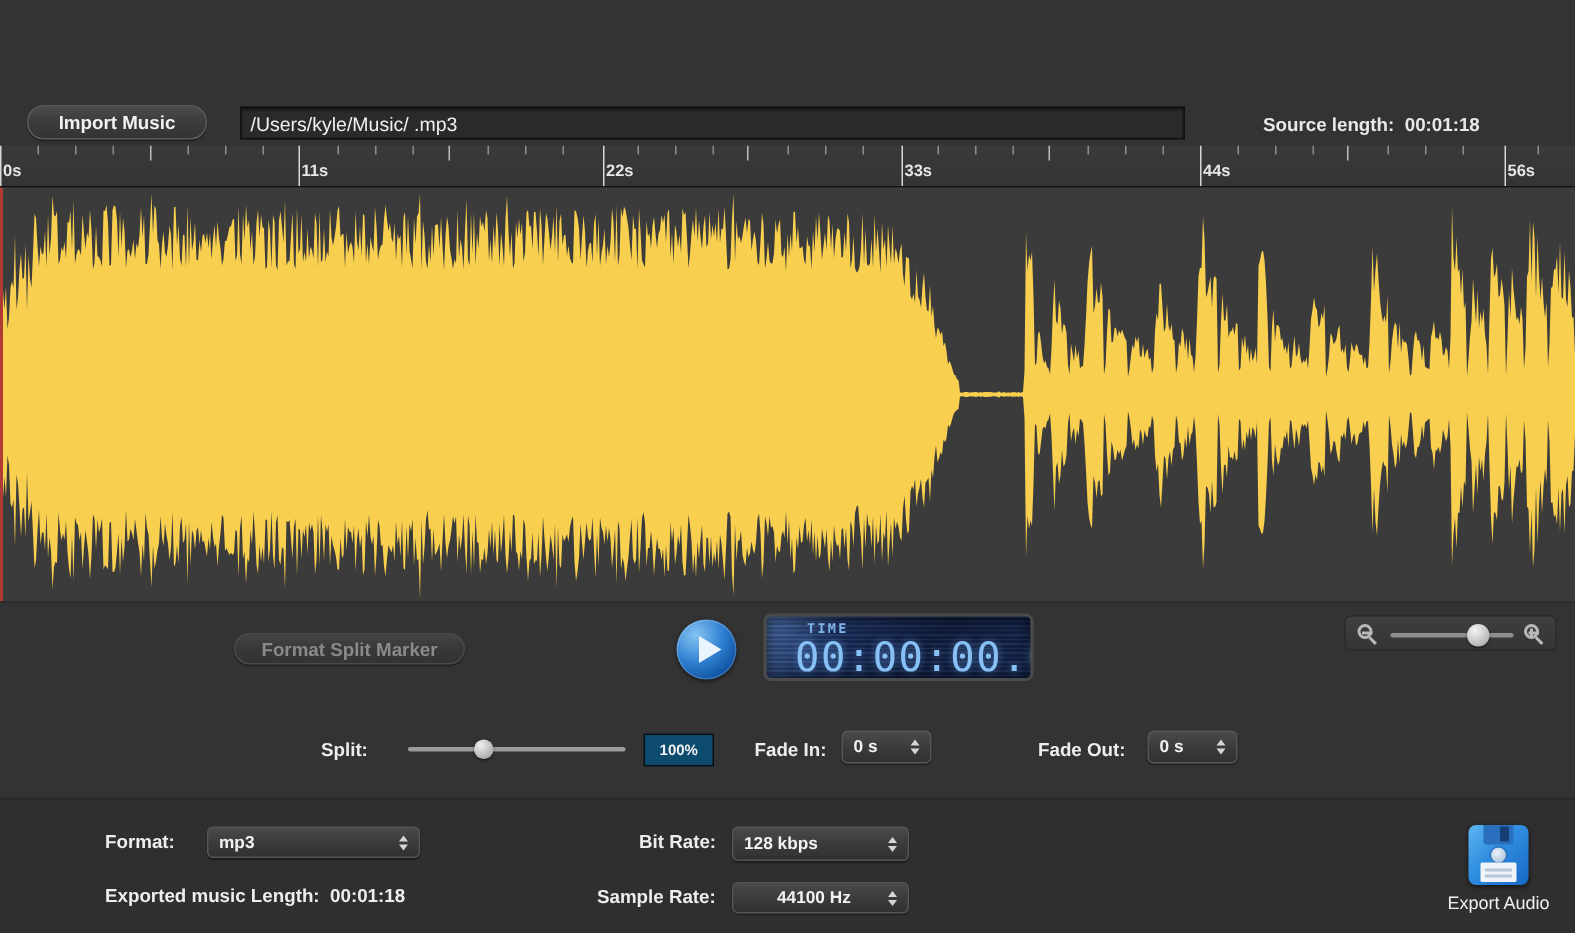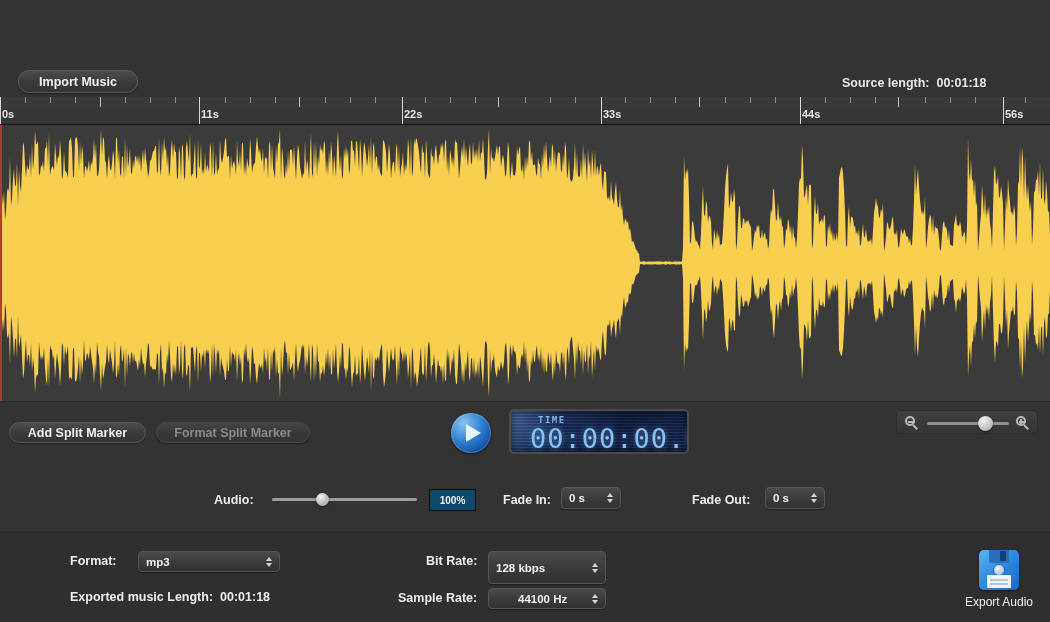--- a/index.html
+++ b/index.html
@@ -223,21 +223,21 @@
   .export-panel {
     position: absolute; left: 0; top: 532px; width: 1050px; height: 90px;
     background: #2f2f2f; border-top: 1px solid #252525;
   }
   #format-label      { left: 70px;  top: 554px; }
   #bitrate-label     { left: 426px; top: 554px; }
   #samplerate-label  { left: 398px; top: 591px; }
   #exported-len      { left: 70px;  top: 590px; white-space: pre; }
 
   #format-select     { left: 138px; top: 551px; width: 142px; height: 21px; }
-  #bitrate-select    { left: 488px; top: 551px; width: 118px; height: 33px; }
+  #bitrate-select    { left: 488px; top: 551px; width: 118px; height: 23px; }
   #samplerate-select { left: 488px; top: 588px; width: 118px; height: 21px; padding-left: 29px; }
 
   .export-audio {
     position: absolute; left: 957px; top: 550px; width: 84px; height: 64px;
     cursor: default;
   }
   .floppy {
     position: absolute; left: 22px; top: 0; width: 40px; height: 40px;
     border-radius: 5px;
     background: linear-gradient(135deg, #5db4ef 0%, #2f8de0 45%, #1769c4 100%);
@@ -273,20 +273,21 @@
   }
 </style>
 </head>
 <body>
 
 <div id="app">
 
 
   <div class="header">
     <div class="btn-pill" id="import-music">Import Music</div>
+    <div class="path-field">/Users/kyle/Music/ .mp3</div>
     <div class="source-len"><span>Source length:</span><span>  </span><span class="val">00:01:18</span></div>
   </div>
 
   <div class="ruler" id="ruler">
       <div class="tick minor" style="left: 25px;"></div>
       <div class="tick minor" style="left: 50px;"></div>
       <div class="tick minor" style="left: 75px;"></div>
       <div class="tick minor" style="left: 125px;"></div>
       <div class="tick minor" style="left: 150px;"></div>
       <div class="tick minor" style="left: 175px;"></div>
@@ -336,21 +337,20 @@
 
   <div class="wave-panel">
     <svg id="wave-svg" viewBox="0 0 1050 276" preserveAspectRatio="none">
         <path d="M 0 138 L 0 66.7 L 1 81.4 L 2 68.5 L 3 81.1 L 4 66.0 L 5 94.5 L 6 86.6 L 7 66.7 L 8 62.7 L 9 67.0 L 10 31.9 L 11 81.3 L 12 73.0 L 13 54.2 L 14 44.0 L 15 60.9 L 16 60.3 L 17 37.5 L 18 82.3 L 19 44.7 L 20 60.8 L 21 66.8 L 22 43.4 L 23 17.4 L 24 20.3 L 25 38.9 L 26 52.7 L 27 39.2 L 28 44.8 L 29 43.5 L 30 28.6 L 31 53.1 L 32 18.2 L 33 44.8 L 34 33.8 L 35 5.3 L 36 18.4 L 37 19.3 L 38 15.7 L 39 50.8 L 40 48.4 L 41 39.7 L 42 42.6 L 43 36.1 L 44 47.4 L 45 22.6 L 46 23.8 L 47 15.4 L 48 41.8 L 49 8.1 L 50 50.8 L 51 44.7 L 52 41.2 L 53 41.8 L 54 45.4 L 55 17.7 L 56 30.7 L 57 41.1 L 58 29.9 L 59 33.5 L 60 14.8 L 61 28.7 L 62 54.7 L 63 50.0 L 64 25.7 L 65 45.7 L 66 46.5 L 67 48.7 L 68 52.8 L 69 15.3 L 70 15.6 L 71 11.7 L 72 23.6 L 73 52.2 L 74 51.6 L 75 15.0 L 76 11.9 L 77 12.9 L 78 21.6 L 79 46.5 L 80 16.3 L 81 40.0 L 82 20.4 L 83 28.6 L 84 53.6 L 85 42.0 L 86 41.1 L 87 46.5 L 88 41.8 L 89 34.8 L 90 47.9 L 91 37.1 L 92 40.3 L 93 31.7 L 94 13.2 L 95 33.2 L 96 18.3 L 97 51.3 L 98 50.6 L 99 44.6 L 100 24.3 L 101 4.1 L 102 31.0 L 103 12.0 L 104 14.3 L 105 35.2 L 106 37.8 L 107 54.4 L 108 37.8 L 109 29.3 L 110 43.5 L 111 46.1 L 112 38.5 L 113 25.4 L 114 31.5 L 115 55.1 L 116 13.2 L 117 12.8 L 118 38.7 L 119 24.3 L 120 47.5 L 121 52.1 L 122 31.4 L 123 31.8 L 124 53.8 L 125 11.9 L 126 52.0 L 127 19.5 L 128 42.0 L 129 36.1 L 130 23.2 L 131 48.0 L 132 48.7 L 133 34.9 L 134 43.0 L 135 32.1 L 136 30.9 L 137 37.2 L 138 30.0 L 139 40.3 L 140 30.3 L 141 47.8 L 142 34.9 L 143 24.8 L 144 39.6 L 145 22.3 L 146 33.6 L 147 40.5 L 148 51.9 L 149 47.6 L 150 35.6 L 151 35.5 L 152 31.0 L 153 26.3 L 154 25.9 L 155 21.7 L 156 20.7 L 157 48.9 L 158 45.4 L 159 12.6 L 160 44.3 L 161 51.1 L 162 17.6 L 163 35.5 L 164 11.8 L 165 26.6 L 166 21.5 L 167 41.9 L 168 28.9 L 169 51.8 L 170 46.2 L 171 23.4 L 172 14.8 L 173 33.2 L 174 18.0 L 175 26.3 L 176 27.3 L 177 54.5 L 178 52.8 L 179 21.5 L 180 28.5 L 181 53.8 L 182 18.4 L 183 22.6 L 184 51.7 L 185 55.1 L 186 21.8 L 187 15.9 L 188 26.4 L 189 36.8 L 190 8.3 L 191 52.0 L 192 49.3 L 193 49.0 L 194 32.7 L 195 16.5 L 196 51.3 L 197 54.4 L 198 13.2 L 199 43.8 L 200 40.8 L 201 17.9 L 202 49.6 L 203 42.9 L 204 49.4 L 205 27.0 L 206 47.4 L 207 39.4 L 208 41.9 L 209 47.3 L 210 16.9 L 211 23.9 L 212 53.1 L 213 15.6 L 214 49.9 L 215 48.2 L 216 27.2 L 217 50.0 L 218 42.5 L 219 45.9 L 220 14.3 L 221 33.3 L 222 38.6 L 223 33.3 L 224 26.2 L 225 15.2 L 226 12.4 L 227 33.1 L 228 31.1 L 229 31.0 L 230 53.8 L 231 29.5 L 232 44.0 L 233 38.6 L 234 36.1 L 235 39.9 L 236 50.3 L 237 16.0 L 238 35.8 L 239 42.0 L 240 25.5 L 241 46.2 L 242 17.5 L 243 18.8 L 244 50.0 L 245 37.4 L 246 51.1 L 247 32.8 L 248 38.8 L 249 42.9 L 250 13.0 L 251 25.3 L 252 48.2 L 253 41.6 L 254 38.7 L 255 38.0 L 256 21.1 L 257 11.6 L 258 21.2 L 259 29.1 L 260 23.3 L 261 33.7 L 262 36.8 L 263 23.3 L 264 48.9 L 265 30.9 L 266 34.6 L 267 31.9 L 268 53.8 L 269 19.9 L 270 16.2 L 271 44.9 L 272 19.0 L 273 42.1 L 274 47.9 L 275 53.8 L 276 19.9 L 277 37.5 L 278 19.3 L 279 17.3 L 280 4.1 L 281 54.8 L 282 22.2 L 283 31.6 L 284 49.5 L 285 54.1 L 286 37.6 L 287 49.8 L 288 25.2 L 289 45.7 L 290 25.1 L 291 24.7 L 292 24.6 L 293 40.9 L 294 19.7 L 295 38.7 L 296 55.1 L 297 32.2 L 298 19.3 L 299 25.6 L 300 41.6 L 301 47.2 L 302 54.3 L 303 47.7 L 304 50.6 L 305 15.0 L 306 46.7 L 307 34.3 L 308 40.3 L 309 54.7 L 310 28.5 L 311 8.0 L 312 48.2 L 313 52.0 L 314 17.0 L 315 44.3 L 316 16.4 L 317 52.0 L 318 30.1 L 319 40.9 L 320 18.8 L 321 26.2 L 322 22.7 L 323 29.3 L 324 15.1 L 325 20.4 L 326 49.1 L 327 34.5 L 328 50.9 L 329 25.1 L 330 40.9 L 331 16.6 L 332 28.1 L 333 52.0 L 334 29.9 L 335 39.4 L 336 52.7 L 337 21.3 L 338 5.2 L 339 29.9 L 340 46.3 L 341 29.4 L 342 54.2 L 343 50.5 L 344 22.9 L 345 33.7 L 346 20.7 L 347 31.7 L 348 23.5 L 349 49.5 L 350 43.6 L 351 16.7 L 352 14.9 L 353 26.1 L 354 25.4 L 355 41.4 L 356 16.2 L 357 16.4 L 358 29.5 L 359 45.9 L 360 13.9 L 361 25.3 L 362 51.7 L 363 33.5 L 364 17.0 L 365 21.2 L 366 30.6 L 367 41.6 L 368 32.5 L 369 19.3 L 370 43.1 L 371 11.6 L 372 49.7 L 373 22.1 L 374 17.3 L 375 38.6 L 376 31.6 L 377 31.7 L 378 45.7 L 379 38.7 L 380 47.0 L 381 49.8 L 382 50.8 L 383 15.2 L 384 15.9 L 385 19.9 L 386 27.2 L 387 48.4 L 388 33.0 L 389 18.3 L 390 29.3 L 391 53.7 L 392 42.1 L 393 37.3 L 394 36.7 L 395 50.0 L 396 23.9 L 397 17.9 L 398 45.7 L 399 21.2 L 400 52.4 L 401 43.6 L 402 38.3 L 403 27.1 L 404 51.3 L 405 38.8 L 406 46.3 L 407 36.6 L 408 13.6 L 409 23.2 L 410 49.9 L 411 11.7 L 412 52.1 L 413 45.2 L 414 13.7 L 415 19.8 L 416 12.9 L 417 14.9 L 418 20.6 L 419 26.9 L 420 38.8 L 421 48.6 L 422 18.6 L 423 27.6 L 424 27.5 L 425 54.6 L 426 13.9 L 427 29.0 L 428 48.6 L 429 51.0 L 430 53.4 L 431 22.0 L 432 32.5 L 433 30.3 L 434 40.6 L 435 25.5 L 436 19.6 L 437 30.8 L 438 40.3 L 439 30.7 L 440 28.4 L 441 18.3 L 442 23.7 L 443 17.6 L 444 36.9 L 445 16.9 L 446 14.3 L 447 46.6 L 448 29.9 L 449 51.2 L 450 24.7 L 451 29.9 L 452 39.9 L 453 31.1 L 454 44.0 L 455 13.8 L 456 18.3 L 457 16.4 L 458 33.9 L 459 53.8 L 460 43.8 L 461 30.6 L 462 21.1 L 463 32.6 L 464 13.2 L 465 36.0 L 466 21.6 L 467 32.7 L 468 41.4 L 469 25.9 L 470 18.5 L 471 39.8 L 472 37.3 L 473 16.3 L 474 34.4 L 475 24.8 L 476 32.6 L 477 23.3 L 478 36.8 L 479 14.0 L 480 36.8 L 481 27.3 L 482 27.9 L 483 12.9 L 484 32.2 L 485 54.3 L 486 54.2 L 487 48.2 L 488 20.7 L 489 4.1 L 490 49.8 L 491 22.4 L 492 34.5 L 493 32.1 L 494 37.2 L 495 32.0 L 496 25.4 L 497 20.0 L 498 30.5 L 499 21.2 L 500 22.0 L 501 42.1 L 502 34.4 L 503 29.4 L 504 35.5 L 505 49.8 L 506 51.6 L 507 35.5 L 508 16.6 L 509 24.6 L 510 54.2 L 511 47.6 L 512 36.3 L 513 48.9 L 514 50.8 L 515 50.3 L 516 44.0 L 517 21.1 L 518 30.7 L 519 24.6 L 520 21.1 L 521 44.7 L 522 46.5 L 523 39.3 L 524 56.2 L 525 30.7 L 526 46.5 L 527 30.4 L 528 42.4 L 529 16.2 L 530 16.1 L 531 36.8 L 532 26.0 L 533 40.5 L 534 40.1 L 535 38.8 L 536 48.2 L 537 51.5 L 538 32.5 L 539 38.6 L 540 39.4 L 541 54.8 L 542 28.7 L 543 43.0 L 544 19.2 L 545 35.8 L 546 16.3 L 547 31.9 L 548 48.0 L 549 39.1 L 550 29.9 L 551 41.9 L 552 18.4 L 553 22.1 L 554 41.4 L 555 24.1 L 556 47.3 L 557 34.6 L 558 27.8 L 559 27.2 L 560 29.1 L 561 46.6 L 562 46.4 L 563 29.6 L 564 42.5 L 565 17.1 L 566 23.0 L 567 53.9 L 568 48.0 L 569 32.2 L 570 53.6 L 571 56.7 L 572 55.9 L 573 52.9 L 574 40.5 L 575 17.2 L 576 51.0 L 577 27.8 L 578 51.0 L 579 52.3 L 580 50.5 L 581 33.8 L 582 53.7 L 583 17.6 L 584 43.4 L 585 27.1 L 586 41.4 L 587 57.2 L 588 22.9 L 589 41.4 L 590 34.4 L 591 53.5 L 592 25.0 L 593 39.0 L 594 50.9 L 595 25.0 L 596 51.2 L 597 40.4 L 598 43.7 L 599 50.8 L 600 41.8 L 601 37.4 L 602 57.8 L 603 65.6 L 604 46.2 L 605 46.8 L 606 47.3 L 607 72.1 L 608 74.7 L 609 70.6 L 610 76.9 L 611 54.9 L 612 72.6 L 613 74.9 L 614 80.0 L 615 65.8 L 616 56.8 L 617 73.3 L 618 81.8 L 619 82.6 L 620 64.8 L 621 86.0 L 622 78.9 L 623 92.6 L 624 100.3 L 625 93.4 L 626 94.9 L 627 98.3 L 628 95.8 L 629 105.7 L 630 103.1 L 631 109.2 L 632 117.6 L 633 115.6 L 634 117.9 L 635 121.4 L 636 124.7 L 637 125.3 L 638 127.9 L 639 128.3 L 640 136.7 L 641 136.6 L 642 136.8 L 643 136.3 L 644 136.3 L 645 136.4 L 646 136.7 L 647 136.7 L 648 136.5 L 649 136.5 L 650 136.4 L 651 136.4 L 652 136.7 L 653 136.6 L 654 136.4 L 655 136.8 L 656 136.2 L 657 136.4 L 658 136.4 L 659 136.3 L 660 136.5 L 661 136.4 L 662 136.7 L 663 136.7 L 664 136.7 L 665 136.5 L 666 135.9 L 667 136.7 L 668 136.8 L 669 136.3 L 670 136.6 L 671 136.8 L 672 136.7 L 673 136.7 L 674 136.8 L 675 136.3 L 676 136.5 L 677 136.5 L 678 136.8 L 679 136.3 L 680 136.8 L 681 136.6 L 682 136.2 L 683 122.7 L 684 29.9 L 685 55.8 L 686 44.6 L 687 48.8 L 688 42.7 L 689 72.1 L 690 118.5 L 691 116.9 L 692 97.6 L 693 95.9 L 694 103.3 L 695 112.5 L 696 117.1 L 697 115.4 L 698 119.6 L 699 120.5 L 700 124.5 L 701 107.7 L 702 79.8 L 703 61.0 L 704 89.0 L 705 91.4 L 706 75.4 L 707 80.1 L 708 97.6 L 709 90.8 L 710 91.8 L 711 96.9 L 712 118.0 L 713 124.7 L 714 104.0 L 715 110.1 L 716 116.0 L 717 104.6 L 718 113.9 L 719 108.6 L 720 120.7 L 721 119.1 L 722 119.2 L 723 105.0 L 724 86.3 L 725 63.4 L 726 50.9 L 727 43.8 L 728 38.8 L 729 84.0 L 730 78.7 L 731 66.8 L 732 76.6 L 733 76.8 L 734 63.4 L 735 72.6 L 736 124.9 L 737 118.3 L 738 96.0 L 739 80.5 L 740 81.9 L 741 103.1 L 742 102.9 L 743 93.9 L 744 93.3 L 745 99.4 L 746 95.2 L 747 97.7 L 748 94.6 L 749 97.6 L 750 100.5 L 751 102.3 L 752 126.1 L 753 120.8 L 754 112.0 L 755 104.5 L 756 107.9 L 757 99.4 L 758 103.1 L 759 99.2 L 760 112.6 L 761 112.9 L 762 104.2 L 763 113.6 L 764 109.6 L 765 107.4 L 766 114.9 L 767 113.3 L 768 123.9 L 769 119.9 L 770 96.0 L 771 83.7 L 772 88.4 L 773 64.3 L 774 64.0 L 775 80.0 L 776 96.4 L 777 93.6 L 778 77.4 L 779 92.0 L 780 96.0 L 781 90.7 L 782 101.1 L 783 101.9 L 784 123.7 L 785 118.1 L 786 102.9 L 787 106.1 L 788 93.8 L 789 97.0 L 790 108.5 L 791 99.9 L 792 115.2 L 793 100.4 L 794 111.5 L 795 112.8 L 796 123.2 L 797 112.6 L 798 88.5 L 799 58.8 L 800 53.3 L 801 53.9 L 802 19.5 L 803 33.9 L 804 73.1 L 805 70.4 L 806 64.7 L 807 59.4 L 808 80.4 L 809 60.8 L 810 58.9 L 811 60.8 L 812 123.7 L 813 118.2 L 814 88.8 L 815 70.4 L 816 88.9 L 817 88.3 L 818 77.7 L 819 100.0 L 820 96.0 L 821 95.9 L 822 93.0 L 823 98.5 L 824 90.3 L 825 91.1 L 826 122.0 L 827 120.4 L 828 99.8 L 829 107.0 L 830 98.1 L 831 111.0 L 832 105.0 L 833 117.1 L 834 107.3 L 835 115.7 L 836 113.0 L 837 106.7 L 838 118.2 L 839 52.2 L 840 48.4 L 841 43.1 L 842 42.0 L 843 48.1 L 844 63.7 L 845 86.3 L 846 119.7 L 847 122.6 L 848 92.3 L 849 81.2 L 850 102.6 L 851 91.9 L 852 91.7 L 853 93.5 L 854 102.2 L 855 100.4 L 856 108.9 L 857 105.7 L 858 111.4 L 859 103.0 L 860 120.9 L 861 119.2 L 862 108.4 L 863 98.6 L 864 112.8 L 865 111.2 L 866 103.6 L 867 113.5 L 868 117.6 L 869 115.2 L 870 116.7 L 871 113.0 L 872 120.8 L 873 106.1 L 874 87.7 L 875 81.5 L 876 73.1 L 877 79.6 L 878 81.7 L 879 93.3 L 880 91.2 L 881 83.7 L 882 87.5 L 883 78.3 L 884 126.4 L 885 120.8 L 886 112.3 L 887 97.1 L 888 99.0 L 889 104.4 L 890 103.4 L 891 100.6 L 892 94.3 L 893 91.6 L 894 109.9 L 895 107.3 L 896 110.8 L 897 104.4 L 898 120.4 L 899 123.1 L 900 114.8 L 901 103.2 L 902 107.6 L 903 109.5 L 904 104.4 L 905 105.6 L 906 110.9 L 907 111.7 L 908 111.3 L 909 118.4 L 910 113.0 L 911 120.1 L 912 120.2 L 913 102.9 L 914 75.1 L 915 38.6 L 916 69.4 L 917 54.9 L 918 43.8 L 919 61.4 L 920 75.1 L 921 84.1 L 922 89.8 L 923 85.4 L 924 90.3 L 925 71.5 L 926 123.7 L 927 115.9 L 928 102.3 L 929 94.5 L 930 89.8 L 931 92.0 L 932 107.5 L 933 89.9 L 934 110.3 L 935 100.3 L 936 103.4 L 937 102.6 L 938 104.7 L 939 113.8 L 940 125.7 L 941 124.1 L 942 109.6 L 943 98.8 L 944 95.6 L 945 102.2 L 946 101.7 L 947 105.6 L 948 115.9 L 949 104.8 L 950 119.3 L 951 120.2 L 952 120.6 L 953 121.2 L 954 99.8 L 955 95.4 L 956 88.8 L 957 100.8 L 958 99.8 L 959 101.7 L 960 96.2 L 961 101.2 L 962 112.2 L 963 110.9 L 964 106.3 L 965 108.9 L 966 120.9 L 967 100.6 L 968 12.4 L 969 47.3 L 970 55.9 L 971 33.0 L 972 56.3 L 973 53.8 L 974 71.7 L 975 54.0 L 976 80.9 L 977 76.5 L 978 126.0 L 979 113.7 L 980 99.5 L 981 89.3 L 982 60.6 L 983 74.9 L 984 90.5 L 985 68.2 L 986 93.8 L 987 82.5 L 988 90.2 L 989 80.7 L 990 98.2 L 991 105.2 L 992 124.7 L 993 86.1 L 994 47.2 L 995 40.2 L 996 59.8 L 997 57.3 L 998 50.5 L 999 73.0 L 1000 71.6 L 1001 60.7 L 1002 68.0 L 1003 78.7 L 1004 125.4 L 1005 101.0 L 1006 69.4 L 1007 86.6 L 1008 53.3 L 1009 68.2 L 1010 77.7 L 1011 88.4 L 1012 86.1 L 1013 91.1 L 1014 79.4 L 1015 87.7 L 1016 120.6 L 1017 107.5 L 1018 59.4 L 1019 56.0 L 1020 21.0 L 1021 63.2 L 1022 22.6 L 1023 33.0 L 1024 73.7 L 1025 32.0 L 1026 58.8 L 1027 74.8 L 1028 59.5 L 1029 76.1 L 1030 86.8 L 1031 76.0 L 1032 119.9 L 1033 103.8 L 1034 67.0 L 1035 66.2 L 1036 54.4 L 1037 54.9 L 1038 45.7 L 1039 70.6 L 1040 36.3 L 1041 73.1 L 1042 74.4 L 1043 42.3 L 1044 74.5 L 1045 79.7 L 1046 55.2 L 1047 66.6 L 1048 86.8 L 1049 86.4 L 1050 110.7 L 1050 164.2 L 1049 188.5 L 1048 189.2 L 1047 210.8 L 1046 213.4 L 1045 192.2 L 1044 198.3 L 1043 230.8 L 1042 200.9 L 1041 203.6 L 1040 229.5 L 1039 200.0 L 1038 224.7 L 1037 217.8 L 1036 219.9 L 1035 209.8 L 1034 210.4 L 1033 169.1 L 1032 154.9 L 1031 196.9 L 1030 187.6 L 1029 199.3 L 1028 217.3 L 1027 194.9 L 1026 210.9 L 1025 237.6 L 1024 199.7 L 1023 240.9 L 1022 253.4 L 1021 214.3 L 1020 244.5 L 1019 214.3 L 1018 212.7 L 1017 167.6 L 1016 155.2 L 1015 188.8 L 1014 190.7 L 1013 181.1 L 1012 186.7 L 1011 185.6 L 1010 197.1 L 1009 207.8 L 1008 224.4 L 1007 184.8 L 1006 201.8 L 1005 173.1 L 1004 150.3 L 1003 196.7 L 1002 208.7 L 1001 207.6 L 1000 199.1 L 999 199.1 L 998 222.0 L 997 217.1 L 996 216.2 L 995 237.7 L 994 220.6 L 993 186.3 L 992 150.6 L 991 169.8 L 990 177.4 L 989 195.9 L 988 181.1 L 987 189.1 L 986 179.5 L 985 205.0 L 984 184.5 L 983 201.1 L 982 217.0 L 981 182.3 L 980 173.8 L 979 161.1 L 978 149.6 L 977 198.9 L 976 195.7 L 975 213.6 L 974 199.0 L 973 217.1 L 972 216.5 L 971 240.9 L 970 220.1 L 969 230.5 L 968 252.3 L 967 172.7 L 966 154.3 L 965 166.2 L 964 169.4 L 963 165.3 L 962 161.2 L 961 171.8 L 960 177.3 L 959 172.8 L 958 175.4 L 957 175.2 L 956 188.1 L 955 176.8 L 954 173.5 L 953 154.0 L 952 154.9 L 951 155.6 L 950 156.8 L 949 167.9 L 948 158.3 L 947 168.4 L 946 172.9 L 945 173.1 L 944 180.4 L 943 178.0 L 942 163.9 L 941 150.9 L 940 149.7 L 939 161.4 L 938 170.9 L 937 173.8 L 936 169.1 L 935 172.7 L 934 164.0 L 933 184.2 L 932 167.9 L 931 184.0 L 930 187.1 L 929 177.6 L 928 171.2 L 927 159.0 L 926 151.9 L 925 203.9 L 924 186.2 L 923 185.3 L 922 182.3 L 921 188.6 L 920 198.4 L 919 213.1 L 918 232.2 L 917 222.7 L 916 200.4 L 915 230.4 L 914 197.7 L 913 172.1 L 912 155.6 L 911 156.0 L 910 160.5 L 909 156.0 L 908 163.1 L 907 163.3 L 906 164.5 L 905 170.4 L 904 172.3 L 903 163.9 L 902 166.2 L 901 171.1 L 900 160.5 L 899 152.7 L 898 155.8 L 897 168.3 L 896 163.1 L 895 166.8 L 894 165.0 L 893 183.4 L 892 181.7 L 891 176.1 L 890 169.4 L 889 169.2 L 888 175.0 L 887 177.7 L 886 163.5 L 885 155.4 L 884 148.5 L 883 192.9 L 882 185.5 L 881 190.1 L 880 183.9 L 879 182.7 L 878 195.4 L 877 191.2 L 876 198.3 L 875 191.7 L 874 186.8 L 873 169.6 L 872 155.4 L 871 160.5 L 870 157.6 L 869 159.4 L 868 157.5 L 867 162.0 L 866 172.4 L 865 165.4 L 864 160.9 L 863 174.6 L 862 166.1 L 861 156.3 L 860 154.9 L 859 173.3 L 858 161.9 L 857 167.7 L 856 165.4 L 855 174.1 L 854 173.1 L 853 182.5 L 852 185.2 L 851 180.0 L 850 170.9 L 849 192.0 L 848 182.3 L 847 153.2 L 846 156.5 L 845 184.5 L 844 206.3 L 843 222.5 L 842 230.1 L 841 231.0 L 840 227.6 L 839 225.5 L 838 156.1 L 837 167.1 L 836 161.7 L 835 159.6 L 834 168.4 L 833 159.1 L 832 167.7 L 831 162.8 L 830 175.5 L 829 167.8 L 828 175.4 L 827 155.6 L 826 154.3 L 825 180.7 L 824 182.4 L 823 175.5 L 822 181.7 L 821 179.7 L 820 180.4 L 819 172.2 L 818 193.5 L 817 184.7 L 816 185.1 L 815 204.2 L 814 187.2 L 813 158.2 L 812 151.0 L 811 209.8 L 810 213.2 L 809 212.9 L 808 195.0 L 807 217.3 L 806 204.0 L 805 200.2 L 804 199.0 L 803 237.9 L 802 254.2 L 801 222.1 L 800 224.4 L 799 210.0 L 798 184.0 L 797 162.1 L 796 152.4 L 795 163.0 L 794 164.8 L 793 171.8 L 792 159.0 L 791 173.8 L 790 166.3 L 789 178.2 L 788 182.2 L 787 170.5 L 786 169.9 L 785 156.5 L 784 151.6 L 783 173.0 L 782 174.5 L 781 185.7 L 780 175.8 L 779 180.3 L 778 195.0 L 777 180.6 L 776 178.8 L 775 196.0 L 774 213.5 L 773 205.1 L 772 184.1 L 771 189.5 L 770 178.8 L 769 155.9 L 768 152.2 L 767 160.2 L 766 159.2 L 765 166.7 L 764 165.3 L 763 161.9 L 762 171.8 L 761 163.6 L 760 161.1 L 759 174.0 L 758 171.1 L 757 175.4 L 756 167.8 L 755 171.8 L 754 161.4 L 753 153.9 L 752 149.2 L 751 172.3 L 750 174.7 L 749 178.4 L 748 182.2 L 747 174.7 L 746 177.8 L 745 174.7 L 744 181.4 L 743 181.6 L 742 173.4 L 741 169.4 L 740 189.6 L 739 192.1 L 738 178.3 L 737 157.3 L 736 151.1 L 735 204.7 L 734 205.9 L 733 194.9 L 732 196.4 L 731 207.1 L 730 196.7 L 729 192.5 L 728 227.3 L 727 224.7 L 726 219.9 L 725 209.6 L 724 188.6 L 723 171.0 L 722 157.2 L 721 155.2 L 720 154.1 L 719 165.9 L 718 161.4 L 717 171.1 L 716 160.2 L 715 163.1 L 714 169.3 L 713 150.5 L 712 157.2 L 711 178.3 L 710 184.2 L 709 186.2 L 708 174.8 L 707 191.8 L 706 197.5 L 705 183.2 L 704 186.5 L 703 215.7 L 702 190.4 L 701 165.9 L 700 150.7 L 699 154.8 L 698 156.0 L 697 160.6 L 696 159.4 L 695 161.2 L 694 170.3 L 693 178.0 L 692 177.2 L 691 158.9 L 690 157.7 L 689 197.3 L 688 225.6 L 687 221.9 L 686 227.7 L 685 218.6 L 684 246.1 L 683 153.6 L 682 139.6 L 681 139.3 L 680 139.2 L 679 139.7 L 678 139.2 L 677 139.5 L 676 139.4 L 675 139.6 L 674 139.1 L 673 139.3 L 672 139.3 L 671 139.2 L 670 139.4 L 669 139.5 L 668 139.1 L 667 139.2 L 666 140.1 L 665 139.5 L 664 139.3 L 663 139.2 L 662 139.2 L 661 139.5 L 660 139.4 L 659 139.6 L 658 139.6 L 657 139.6 L 656 139.6 L 655 139.1 L 654 139.6 L 653 139.4 L 652 139.2 L 651 139.6 L 650 139.5 L 649 139.3 L 648 139.4 L 647 139.2 L 646 139.3 L 645 139.6 L 644 139.7 L 643 139.5 L 642 139.1 L 641 139.3 L 640 139.3 L 639 147.6 L 638 148.2 L 637 149.4 L 636 150.3 L 635 153.6 L 634 157.3 L 633 159.9 L 632 158.4 L 631 167.4 L 630 169.7 L 629 168.1 L 628 178.1 L 627 176.5 L 626 180.7 L 625 183.0 L 624 171.9 L 623 179.7 L 622 193.6 L 621 187.9 L 620 209.7 L 619 193.4 L 618 195.3 L 617 196.9 L 616 213.5 L 615 206.6 L 614 194.3 L 613 200.4 L 612 204.1 L 611 212.8 L 610 194.2 L 609 201.4 L 608 198.8 L 607 202.6 L 606 228.7 L 605 231.0 L 604 221.5 L 603 205.3 L 602 214.2 L 601 235.6 L 600 233.3 L 599 226.1 L 598 222.9 L 597 227.7 L 596 219.6 L 595 246.5 L 594 223.4 L 593 237.0 L 592 253.2 L 591 214.9 L 590 234.3 L 589 229.8 L 588 249.7 L 587 218.0 L 586 235.5 L 585 237.8 L 584 225.0 L 583 251.1 L 582 218.9 L 581 240.1 L 580 225.5 L 579 225.4 L 578 217.2 L 577 240.5 L 576 220.6 L 575 255.2 L 574 234.5 L 573 223.9 L 572 211.9 L 571 212.8 L 570 217.3 L 569 239.6 L 568 226.2 L 567 222.1 L 566 255.3 L 565 248.1 L 564 226.8 L 563 240.9 L 562 226.9 L 561 228.4 L 560 248.0 L 559 237.7 L 558 239.4 L 557 235.2 L 556 225.1 L 555 249.6 L 554 234.6 L 553 256.2 L 552 246.9 L 551 227.3 L 550 240.7 L 549 233.9 L 548 227.1 L 547 245.2 L 546 247.5 L 545 232.0 L 544 249.7 L 543 229.2 L 542 245.1 L 541 221.2 L 540 238.6 L 539 228.4 L 538 236.1 L 537 220.2 L 536 225.1 L 535 236.2 L 534 236.9 L 533 225.7 L 532 241.1 L 531 233.1 L 530 255.1 L 529 257.4 L 528 233.6 L 527 247.8 L 526 221.3 L 525 237.8 L 524 215.7 L 523 233.7 L 522 228.6 L 521 232.2 L 520 243.2 L 519 242.4 L 518 238.9 L 517 250.3 L 516 230.2 L 515 225.7 L 514 226.9 L 513 219.1 L 512 232.6 L 511 223.9 L 510 219.3 L 509 250.3 L 508 260.6 L 507 230.3 L 506 217.5 L 505 220.9 L 504 236.4 L 503 244.4 L 502 241.6 L 501 235.9 L 500 243.6 L 499 246.7 L 498 240.2 L 497 252.4 L 496 249.5 L 495 245.0 L 494 228.7 L 493 235.5 L 492 235.3 L 491 248.9 L 490 224.4 L 489 271.9 L 488 257.6 L 487 219.7 L 486 216.0 L 485 217.5 L 484 240.6 L 483 261.9 L 482 249.2 L 481 237.7 L 480 231.1 L 479 254.6 L 478 235.2 L 477 250.4 L 476 243.4 L 475 253.4 L 474 232.3 L 473 251.2 L 472 233.7 L 471 233.3 L 470 256.3 L 469 251.3 L 468 225.0 L 467 234.8 L 466 247.4 L 465 235.9 L 464 260.3 L 463 243.4 L 462 257.3 L 461 235.7 L 460 225.6 L 459 218.0 L 458 239.0 L 457 258.4 L 456 258.9 L 455 249.8 L 454 224.5 L 453 238.5 L 452 232.2 L 451 243.9 L 450 251.3 L 449 226.5 L 448 236.4 L 447 223.0 L 446 255.5 L 445 255.4 L 444 238.1 L 443 259.6 L 442 240.9 L 441 248.1 L 440 241.0 L 439 241.0 L 438 233.7 L 437 245.2 L 436 258.7 L 435 240.3 L 434 228.6 L 433 240.3 L 432 240.3 L 431 252.9 L 430 223.4 L 429 216.3 L 428 220.2 L 427 240.4 L 426 257.2 L 425 219.7 L 424 248.5 L 423 250.6 L 422 246.7 L 421 221.2 L 420 232.3 L 419 245.8 L 418 254.2 L 417 262.3 L 416 250.6 L 415 246.8 L 414 254.9 L 413 227.1 L 412 222.2 L 411 264.3 L 410 227.9 L 409 242.5 L 408 253.7 L 407 234.3 L 406 226.9 L 405 236.2 L 404 225.6 L 403 237.8 L 402 229.8 L 401 226.8 L 400 220.2 L 399 252.4 L 398 230.3 L 397 260.5 L 396 241.8 L 395 219.9 L 394 234.2 L 393 235.7 L 392 232.9 L 391 223.1 L 390 235.8 L 389 248.1 L 388 236.7 L 387 224.0 L 386 246.6 L 385 256.1 L 384 262.5 L 383 249.8 L 382 219.1 L 381 221.8 L 380 226.3 L 379 236.3 L 378 231.2 L 377 233.7 L 376 235.9 L 375 231.4 L 374 253.9 L 373 251.6 L 372 226.3 L 371 267.0 L 370 224.3 L 369 248.4 L 368 238.2 L 367 231.6 L 366 244.3 L 365 256.0 L 364 246.9 L 363 234.2 L 362 219.1 L 361 246.2 L 360 259.6 L 359 230.1 L 358 248.7 L 357 248.7 L 356 251.2 L 355 229.7 L 354 247.3 L 353 248.7 L 352 262.3 L 351 247.2 L 350 224.9 L 349 221.2 L 348 247.9 L 347 242.1 L 346 255.3 L 345 244.4 L 344 242.7 L 343 219.4 L 342 217.6 L 341 243.4 L 340 228.8 L 339 247.2 L 338 257.5 L 337 245.3 L 336 218.2 L 335 232.7 L 334 244.0 L 333 224.0 L 332 250.1 L 331 248.5 L 330 228.3 L 329 245.2 L 328 222.5 L 327 240.5 L 326 227.8 L 325 243.8 L 324 251.1 L 323 240.1 L 322 248.7 L 321 247.5 L 320 257.2 L 319 237.0 L 318 236.2 L 317 218.0 L 316 253.5 L 315 228.8 L 314 257.8 L 313 224.8 L 312 218.8 L 311 257.6 L 310 240.9 L 309 217.9 L 308 233.7 L 307 241.7 L 306 231.1 L 305 250.0 L 304 219.3 L 303 223.8 L 302 219.2 L 301 227.9 L 300 235.4 L 299 239.2 L 298 247.2 L 297 237.5 L 296 217.6 L 295 235.3 L 294 256.3 L 293 237.0 L 292 241.2 L 291 243.4 L 290 245.3 L 289 227.5 L 288 249.7 L 287 227.1 L 286 228.3 L 285 215.2 L 284 221.2 L 283 240.1 L 282 251.5 L 281 221.2 L 280 274.5 L 279 247.8 L 278 248.4 L 277 233.5 L 276 252.5 L 275 221.4 L 274 229.0 L 273 224.3 L 272 247.5 L 271 225.6 L 270 255.0 L 269 253.8 L 268 222.2 L 267 246.2 L 266 232.1 L 265 237.6 L 264 222.6 L 263 249.3 L 262 238.2 L 261 243.3 L 260 241.2 L 259 238.2 L 258 247.8 L 257 259.3 L 256 252.5 L 255 238.0 L 254 239.3 L 253 225.7 L 252 221.5 L 251 245.1 L 250 259.2 L 249 232.2 L 248 238.1 L 247 232.7 L 246 218.0 L 245 232.6 L 244 222.5 L 243 254.8 L 242 258.5 L 241 231.7 L 240 240.4 L 239 227.2 L 238 235.1 L 237 256.3 L 236 224.8 L 235 237.1 L 234 229.7 L 233 229.4 L 232 226.4 L 231 242.2 L 230 220.5 L 229 245.0 L 228 247.0 L 227 233.5 L 226 254.8 L 225 254.7 L 224 246.4 L 223 241.7 L 222 238.4 L 221 232.3 L 220 251.8 L 219 224.5 L 218 229.7 L 217 224.3 L 216 248.8 L 215 229.6 L 214 218.2 L 213 251.8 L 212 218.6 L 211 248.7 L 210 257.9 L 209 229.6 L 208 224.5 L 207 228.7 L 206 223.2 L 205 244.6 L 204 224.8 L 203 233.1 L 202 228.2 L 201 247.3 L 200 228.4 L 199 227.5 L 198 259.0 L 197 220.8 L 196 225.6 L 195 247.4 L 194 234.9 L 193 221.7 L 192 223.2 L 191 222.2 L 190 267.7 L 189 241.2 L 188 239.6 L 187 251.5 L 186 248.4 L 185 218.4 L 184 223.4 L 183 254.6 L 182 245.7 L 181 215.4 L 180 240.9 L 179 249.8 L 178 221.5 L 177 221.5 L 176 251.0 L 175 239.6 L 174 249.6 L 173 237.6 L 172 257.5 L 171 251.5 L 170 230.7 L 169 215.6 L 168 238.3 L 167 228.4 L 166 249.8 L 165 247.1 L 164 264.2 L 163 242.6 L 162 247.5 L 161 218.8 L 160 227.0 L 159 259.6 L 158 229.7 L 157 228.0 L 156 243.6 L 155 245.0 L 154 243.4 L 153 245.2 L 152 242.9 L 151 240.5 L 150 242.4 L 149 220.3 L 148 218.0 L 147 230.6 L 146 239.3 L 145 252.5 L 144 237.4 L 143 239.9 L 142 232.8 L 141 222.8 L 140 241.4 L 139 233.7 L 138 246.0 L 137 240.8 L 136 235.5 L 135 236.5 L 134 228.3 L 133 238.0 L 132 226.4 L 131 228.9 L 130 241.3 L 129 231.8 L 128 228.2 L 127 251.8 L 126 222.3 L 125 264.1 L 124 223.9 L 123 234.6 L 122 237.1 L 121 219.6 L 120 225.8 L 119 250.6 L 118 238.3 L 117 250.7 L 116 252.8 L 115 215.9 L 114 240.3 L 113 248.4 L 112 237.5 L 111 231.8 L 110 224.0 L 109 239.1 L 108 233.2 L 107 219.1 L 106 237.2 L 105 241.8 L 104 249.3 L 103 254.0 L 102 238.6 L 101 266.5 L 100 249.4 L 99 231.4 L 98 227.1 L 97 216.9 L 96 249.3 L 95 237.5 L 94 259.1 L 93 243.2 L 92 236.7 L 91 228.8 L 90 220.9 L 89 235.0 L 88 230.4 L 87 227.7 L 86 234.9 L 85 235.9 L 84 214.8 L 83 239.7 L 82 249.7 L 81 233.1 L 80 258.5 L 79 230.4 L 78 242.8 L 77 253.1 L 76 256.5 L 75 256.0 L 74 222.7 L 73 223.8 L 72 254.7 L 71 252.9 L 70 251.8 L 69 254.6 L 68 220.7 L 67 226.4 L 66 230.4 L 65 221.1 L 64 241.3 L 63 220.7 L 62 218.0 L 61 245.1 L 60 261.2 L 59 244.5 L 58 236.3 L 57 228.1 L 56 239.9 L 55 254.7 L 54 229.7 L 53 235.1 L 52 225.1 L 51 223.9 L 50 220.0 L 49 262.7 L 48 232.3 L 47 260.6 L 46 254.4 L 45 243.1 L 44 222.3 L 43 234.8 L 42 230.6 L 41 235.3 L 40 228.5 L 39 216.5 L 38 250.5 L 37 249.5 L 36 252.8 L 35 268.0 L 34 242.2 L 33 233.1 L 32 247.0 L 31 217.0 L 30 241.9 L 29 229.7 L 28 230.3 L 27 237.8 L 26 214.8 L 25 229.1 L 24 248.6 L 23 253.8 L 22 230.7 L 21 209.2 L 20 216.7 L 19 222.9 L 18 189.8 L 17 233.5 L 16 213.4 L 15 214.3 L 14 233.0 L 13 213.4 L 12 197.8 L 11 191.3 L 10 239.8 L 9 207.6 L 8 213.3 L 7 210.7 L 6 184.8 L 5 178.5 L 4 206.4 L 3 193.2 L 2 206.8 L 1 195.2 L 0 202.1 Z" fill="#f8cf4e"></path>
         <rect x="640" y="137" width="45" height="2" fill="#f8cf4e"></rect>
       </svg>
     <div class="playhead"></div>
   </div>
 
   <div class="transport">
-    <div class="btn-pill" id="add-split">Add Split Marker</div>
     <div class="btn-pill disabled" id="delete-split">Format Split Marker</div>
     <div class="play-btn"></div>
   </div>
 
   <div class="lcd">
     <div class="lcd-label">TIME</div>
     <div class="lcd-time">00:00:00.00</div>
   </div>
 
   <div class="zoombar">
@@ -362,21 +362,21 @@
     <span class="zoom-track"></span>
     <span class="zoom-thumb"></span>
     <span class="mag" id="zoom-in">
       <span class="glass"></span>
         <span class="bar-h"></span>
         <span class="bar-v"></span>
         <span class="handle"></span>
     </span>
   </div>
 
-  <div class="label" id="volume-label">Audio:</div>
+  <div class="label" id="volume-label">Split:</div>
   <div class="vol-track"></div>
   <div class="vol-thumb"></div>
   <div class="vol-box">100%</div>
 
   <div class="label" id="fadein-label">Fade In:</div>
   <div class="stepper" id="fadein-select">
     <span>0 s</span>
     <span class="arrows">
         <i class="up"></i>
         <i class="down"></i>

